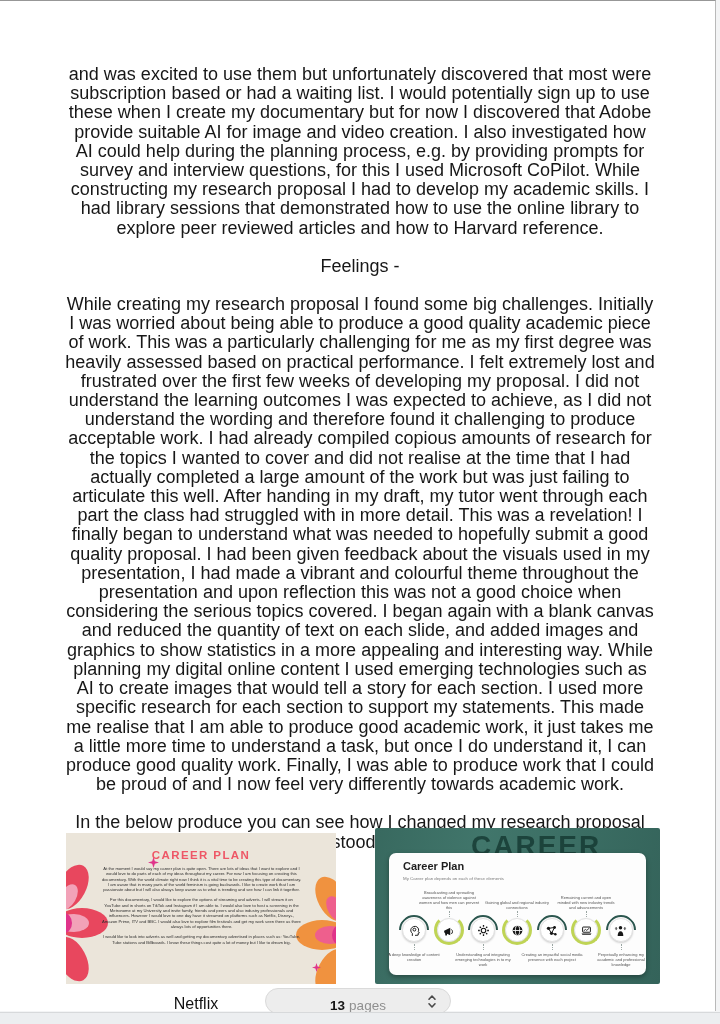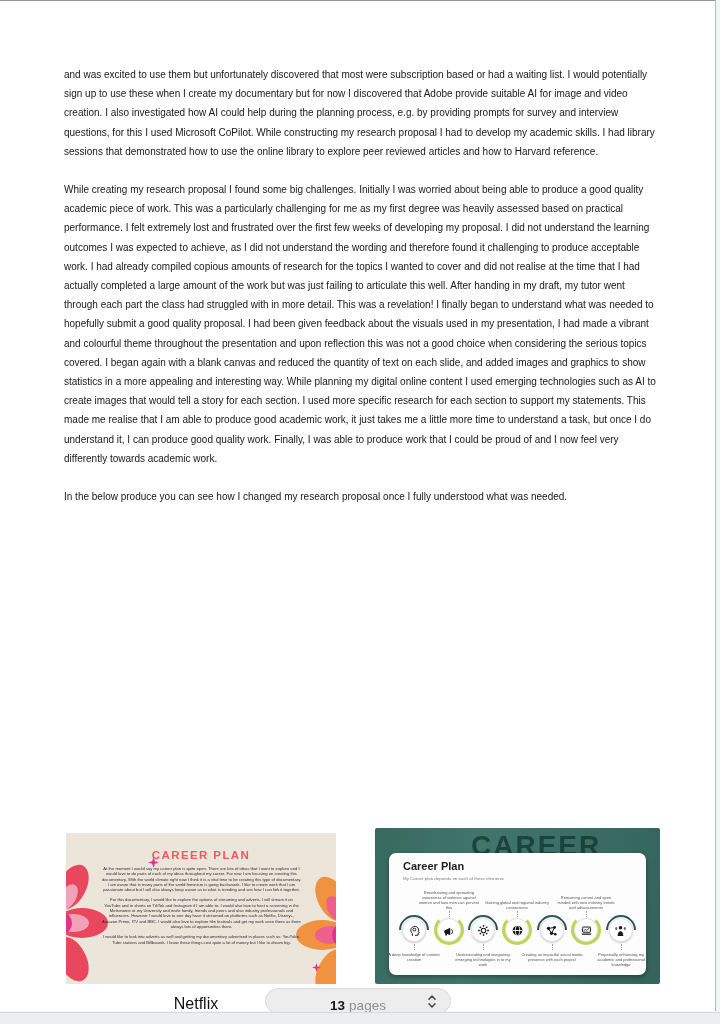--- a/index.html
+++ b/index.html
@@ -13,21 +13,21 @@
   }
   .page {
     position: absolute; left: 0; top: 0;
     width: 716px; height: 1011px;
     background: #ffffff;
     border-top: 1px solid #979797;
     border-right: 1px solid #b9b9b9;
   }
   .doc-text {
     position: absolute; left: 64px; top: 64px; width: 592px;
-    font-size: 10px; line-height: 19.2px; color: #171717;
+    font-size: 18px; line-height: 19.2px; color: #171717; text-align: center;
   }
   .doc-text p { margin: 0 0 19px 0; }
 
   
   .before-slide {
     position: absolute; left: 66px; top: 832px;
     width: 270px; height: 151px;
     background: #ebe5da; overflow: hidden;
   }
   .bs-title {
@@ -144,20 +144,21 @@
     background: #eceef0; border-top: 1px solid #d7d9db;
   }
 </style>
 </head>
 <body>
 
 <div class="page">
 
   <div class="doc-text">
     <p>and was excited to use them but unfortunately discovered that most were subscription based or had a waiting list. I would potentially sign up to use these when I create my documentary but for now I discovered that Adobe provide suitable AI for image and video creation. I also investigated how AI could help during the planning process, e.g. by providing prompts for survey and interview questions, for this I used Microsoft CoPilot. While constructing my research proposal I had to develop my academic skills. I had library sessions that demonstrated how to use the online library to explore peer reviewed articles and how to Harvard reference.</p>
+    <p>Feelings -</p>
     <p>While creating my research proposal I found some big challenges. Initially I was worried about being able to produce a good quality academic piece of work. This was a particularly challenging for me as my first degree was heavily assessed based on practical performance. I felt extremely lost and frustrated over the first few weeks of developing my proposal. I did not understand the learning outcomes I was expected to achieve, as I did not understand the wording and therefore found it challenging to produce acceptable work. I had already compiled copious amounts of research for the topics I wanted to cover and did not realise at the time that I had actually completed a large amount of the work but was just failing to articulate this well. After handing in my draft, my tutor went through each part the class had struggled with in more detail. This was a revelation! I finally began to understand what was needed to hopefully submit a good quality proposal. I had been given feedback about the visuals used in my presentation, I had made a vibrant and colourful theme throughout the presentation and upon reflection this was not a good choice when considering the serious topics covered. I began again with a blank canvas and reduced the quantity of text on each slide, and added images and graphics to show statistics in a more appealing and interesting way. While planning my digital online content I used emerging technologies such as AI to create images that would tell a story for each section. I used more specific research for each section to support my statements. This made me realise that I am able to produce good academic work, it just takes me a little more time to understand a task, but once I do understand it, I can produce good quality work. Finally, I was able to produce work that I could be proud of and I now feel very differently towards academic work.</p>
     <p>In the below produce you can see how I changed my research proposal once I fully understood what was needed.</p>
   </div>
 
   <div class="before-slide">
     <svg class="flower-left" width="80" height="120" viewBox="0 0 80 120">
       <g>
         <ellipse cx="30" cy="24" rx="14" ry="24" fill="#e8475e" transform="rotate(28 30 24)"></ellipse>
         <ellipse cx="40" cy="60" rx="26" ry="15" fill="#e8475e"></ellipse>
         <ellipse cx="30" cy="96" rx="14" ry="24" fill="#e8475e" transform="rotate(-28 30 96)"></ellipse>

